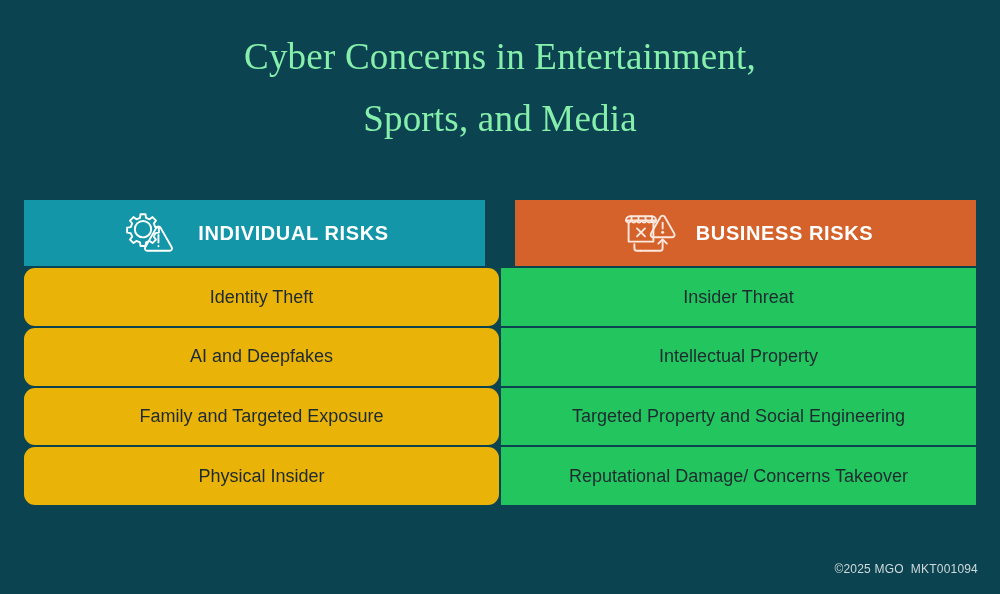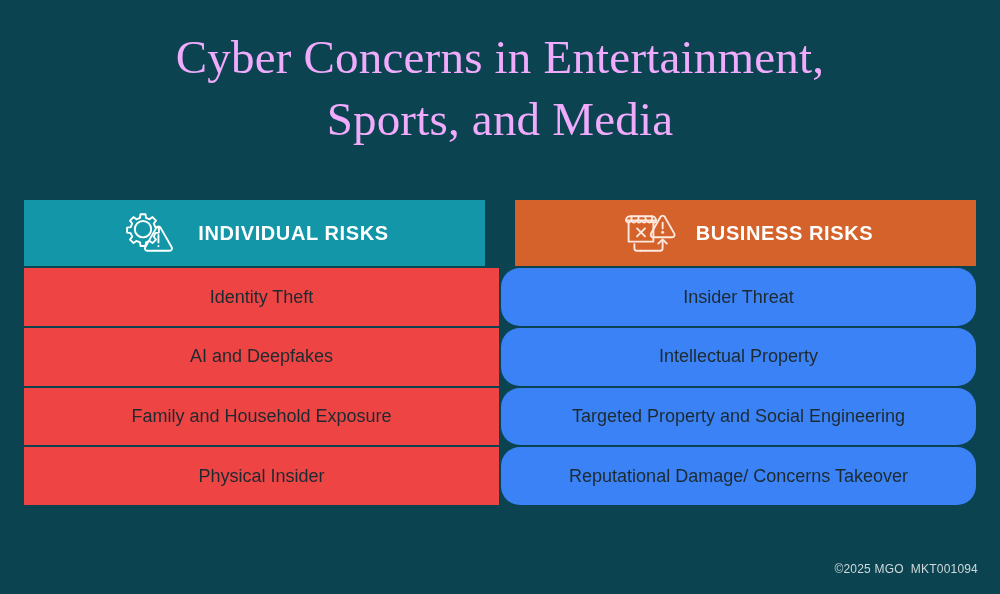--- a/index.html
+++ b/index.html
@@ -21,24 +21,24 @@
   }
 
   
   #title {
     position: absolute;
     left: 0;
     top: 26px;
     width: 1000px;
     text-align: center;
     font-family: "Liberation Serif", "DejaVu Serif", serif;
-    font-size: 47px;
+    font-size: 37px;
     line-height: 62px;
     font-weight: 400;
-    color: #f0abfc;
+    color: #86efac;
     letter-spacing: 0.2px;
     white-space: pre-line;
   }
 
   
   #risk-table {
     position: absolute;
     left: 24px;
     top: 200px;
     width: 952px;
@@ -86,22 +86,22 @@
   }
 
   
   .cell.data {
     font-size: 18px;
     color: #1d2b30;
     text-align: center;
     padding: 0 12px;
     line-height: 1.25;
   }
-  .cell.data-left  { background: #ef4444; }
-  .cell.data-right { background: #3b82f6; border-radius: 19px; }
+  .cell.data-left  { background: #eab308; border-radius: 11px; }
+  .cell.data-right { background: #22c55e; }
 
   
   #footer {
     position: absolute;
     right: 22px;
     bottom: 18px;
     font-size: 12px;
     color: #cfd9dc;
     letter-spacing: 0.2px;
     white-space: pre;
@@ -165,21 +165,21 @@
       <div class="cell data data-left">Identity Theft</div>
       <div class="cell data data-right">Insider Threat</div>
     </div>
 
     <div class="trow data-row">
       <div class="cell data data-left">AI and Deepfakes</div>
       <div class="cell data data-right">Intellectual Property</div>
     </div>
 
     <div class="trow data-row">
-      <div class="cell data data-left">Family and Household Exposure</div>
+      <div class="cell data data-left">Family and Targeted Exposure</div>
       <div class="cell data data-right">Targeted Property and Social Engineering</div>
     </div>
 
     <div class="trow data-row">
       <div class="cell data data-left">Physical Insider</div>
       <div class="cell data data-right">Reputational Damage/ Concerns Takeover</div>
     </div>
 
   </div>
 

